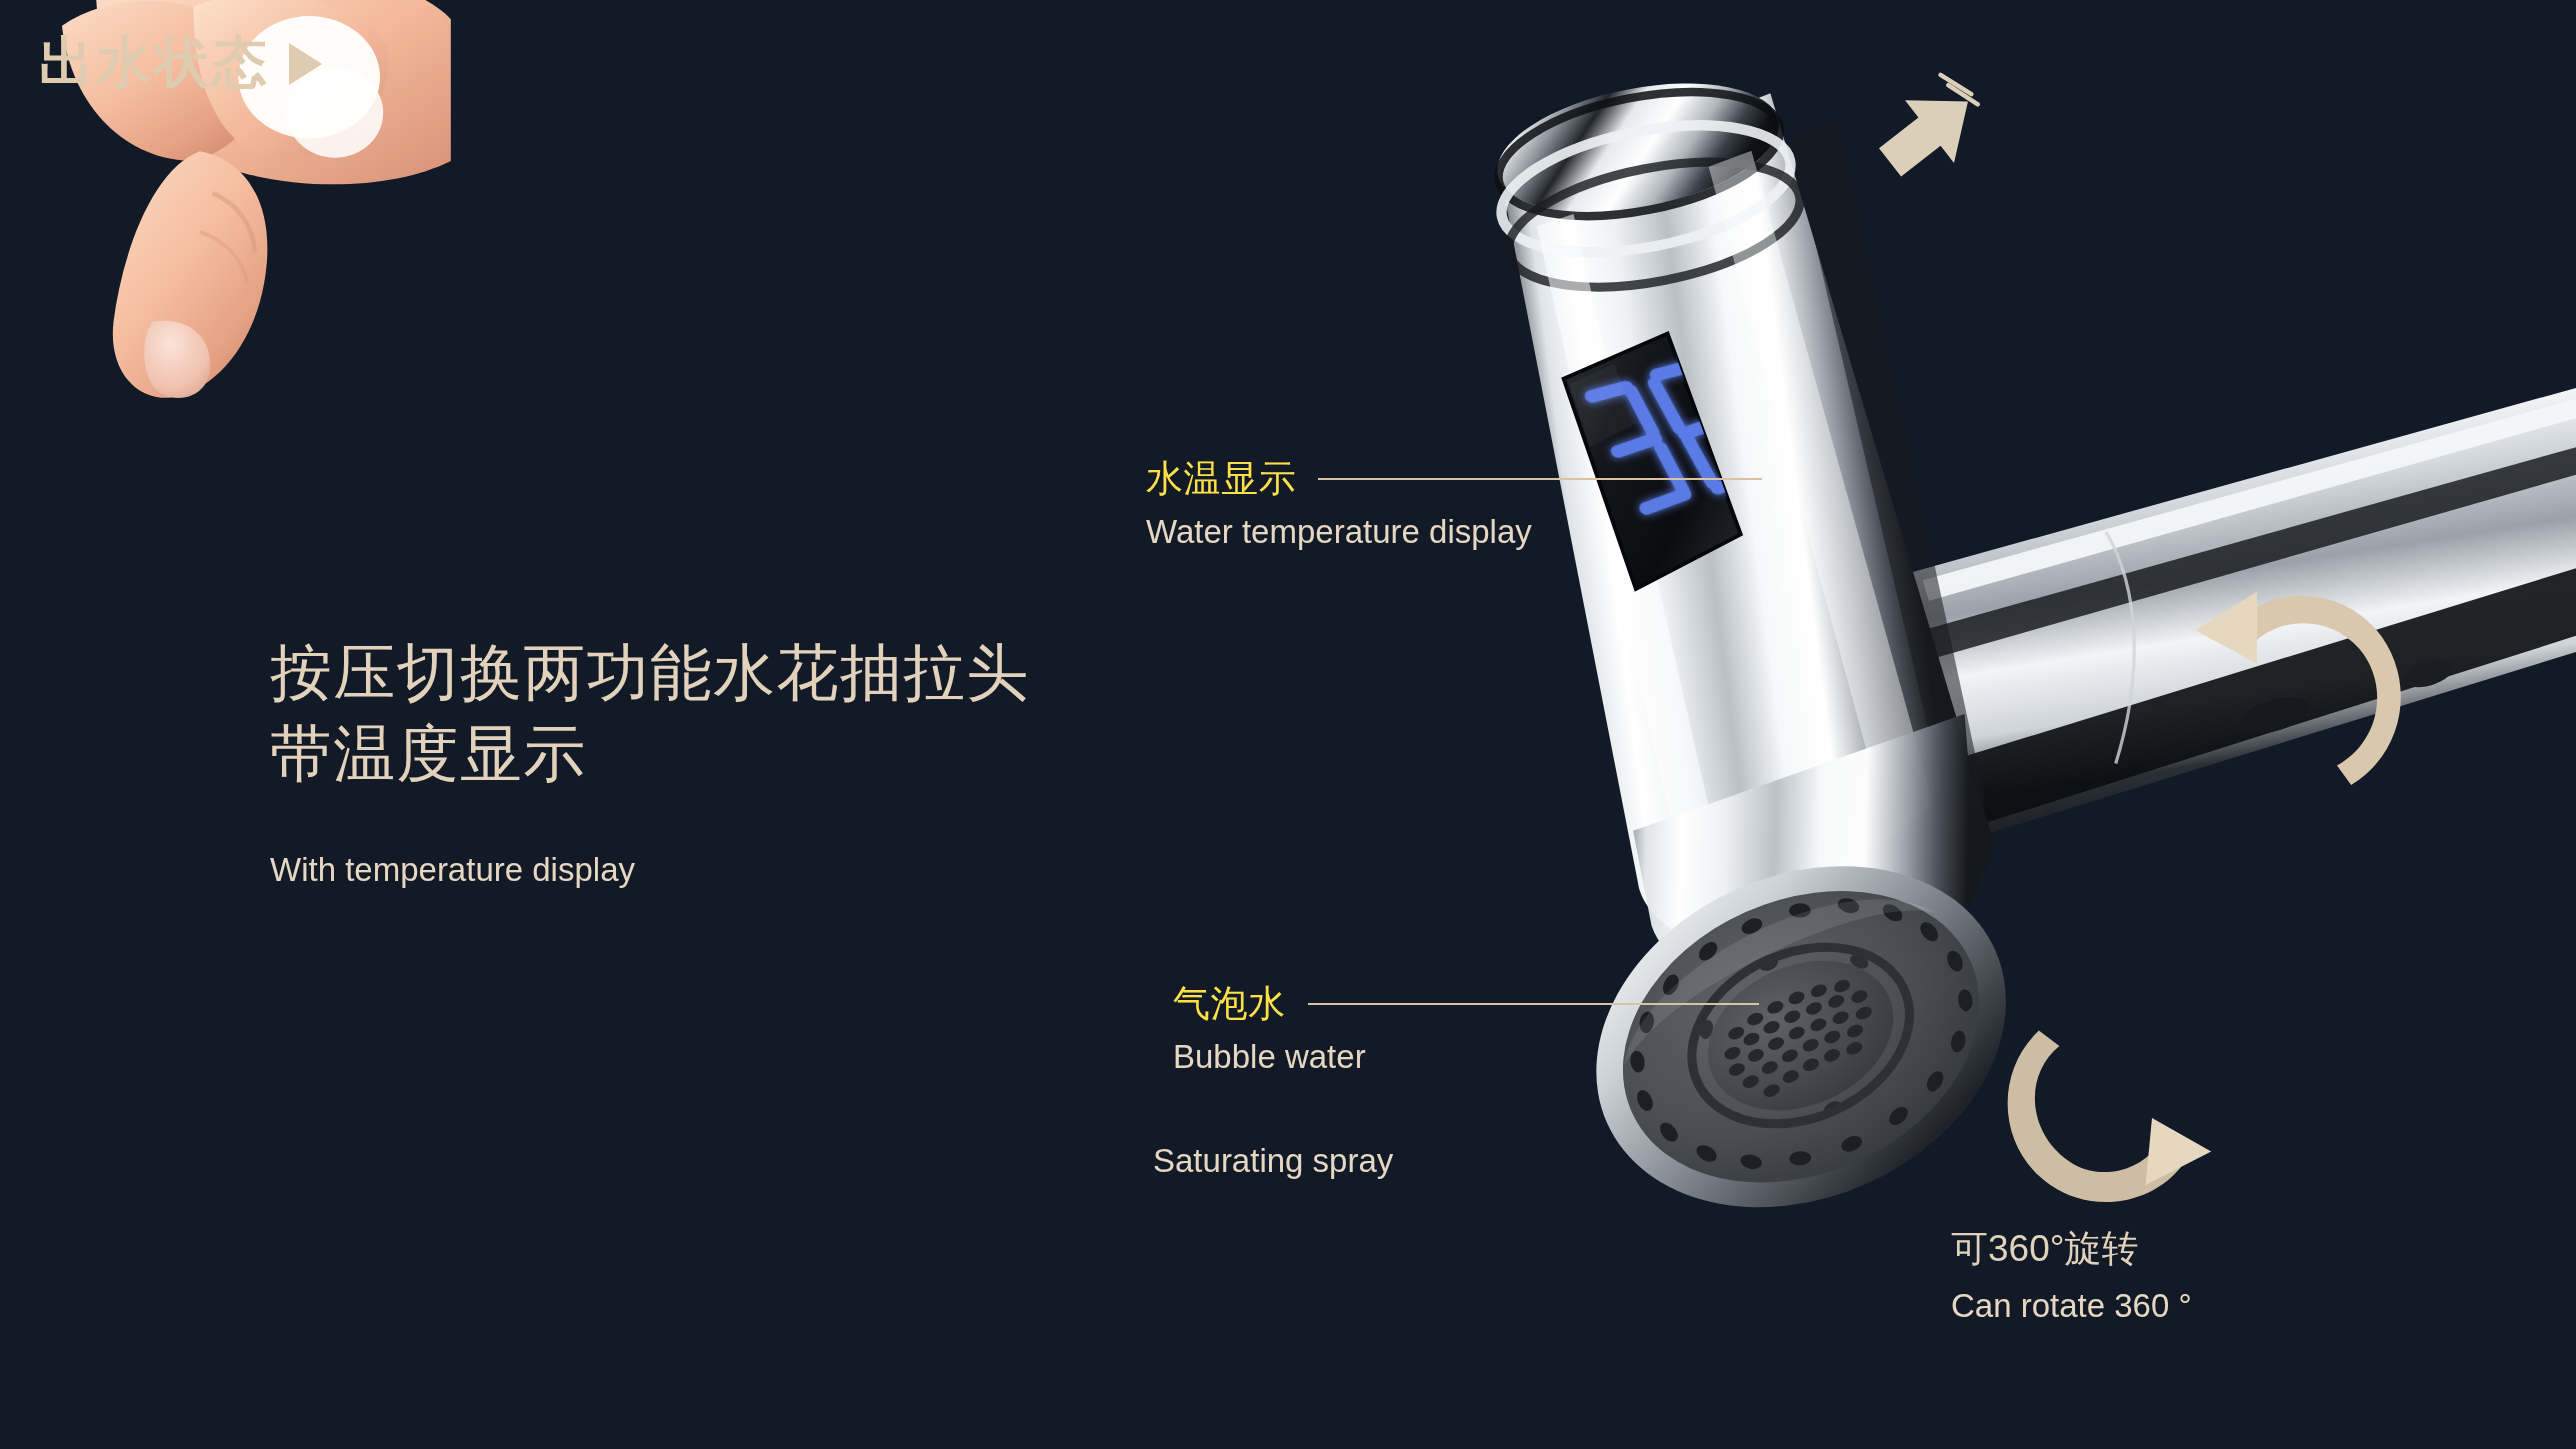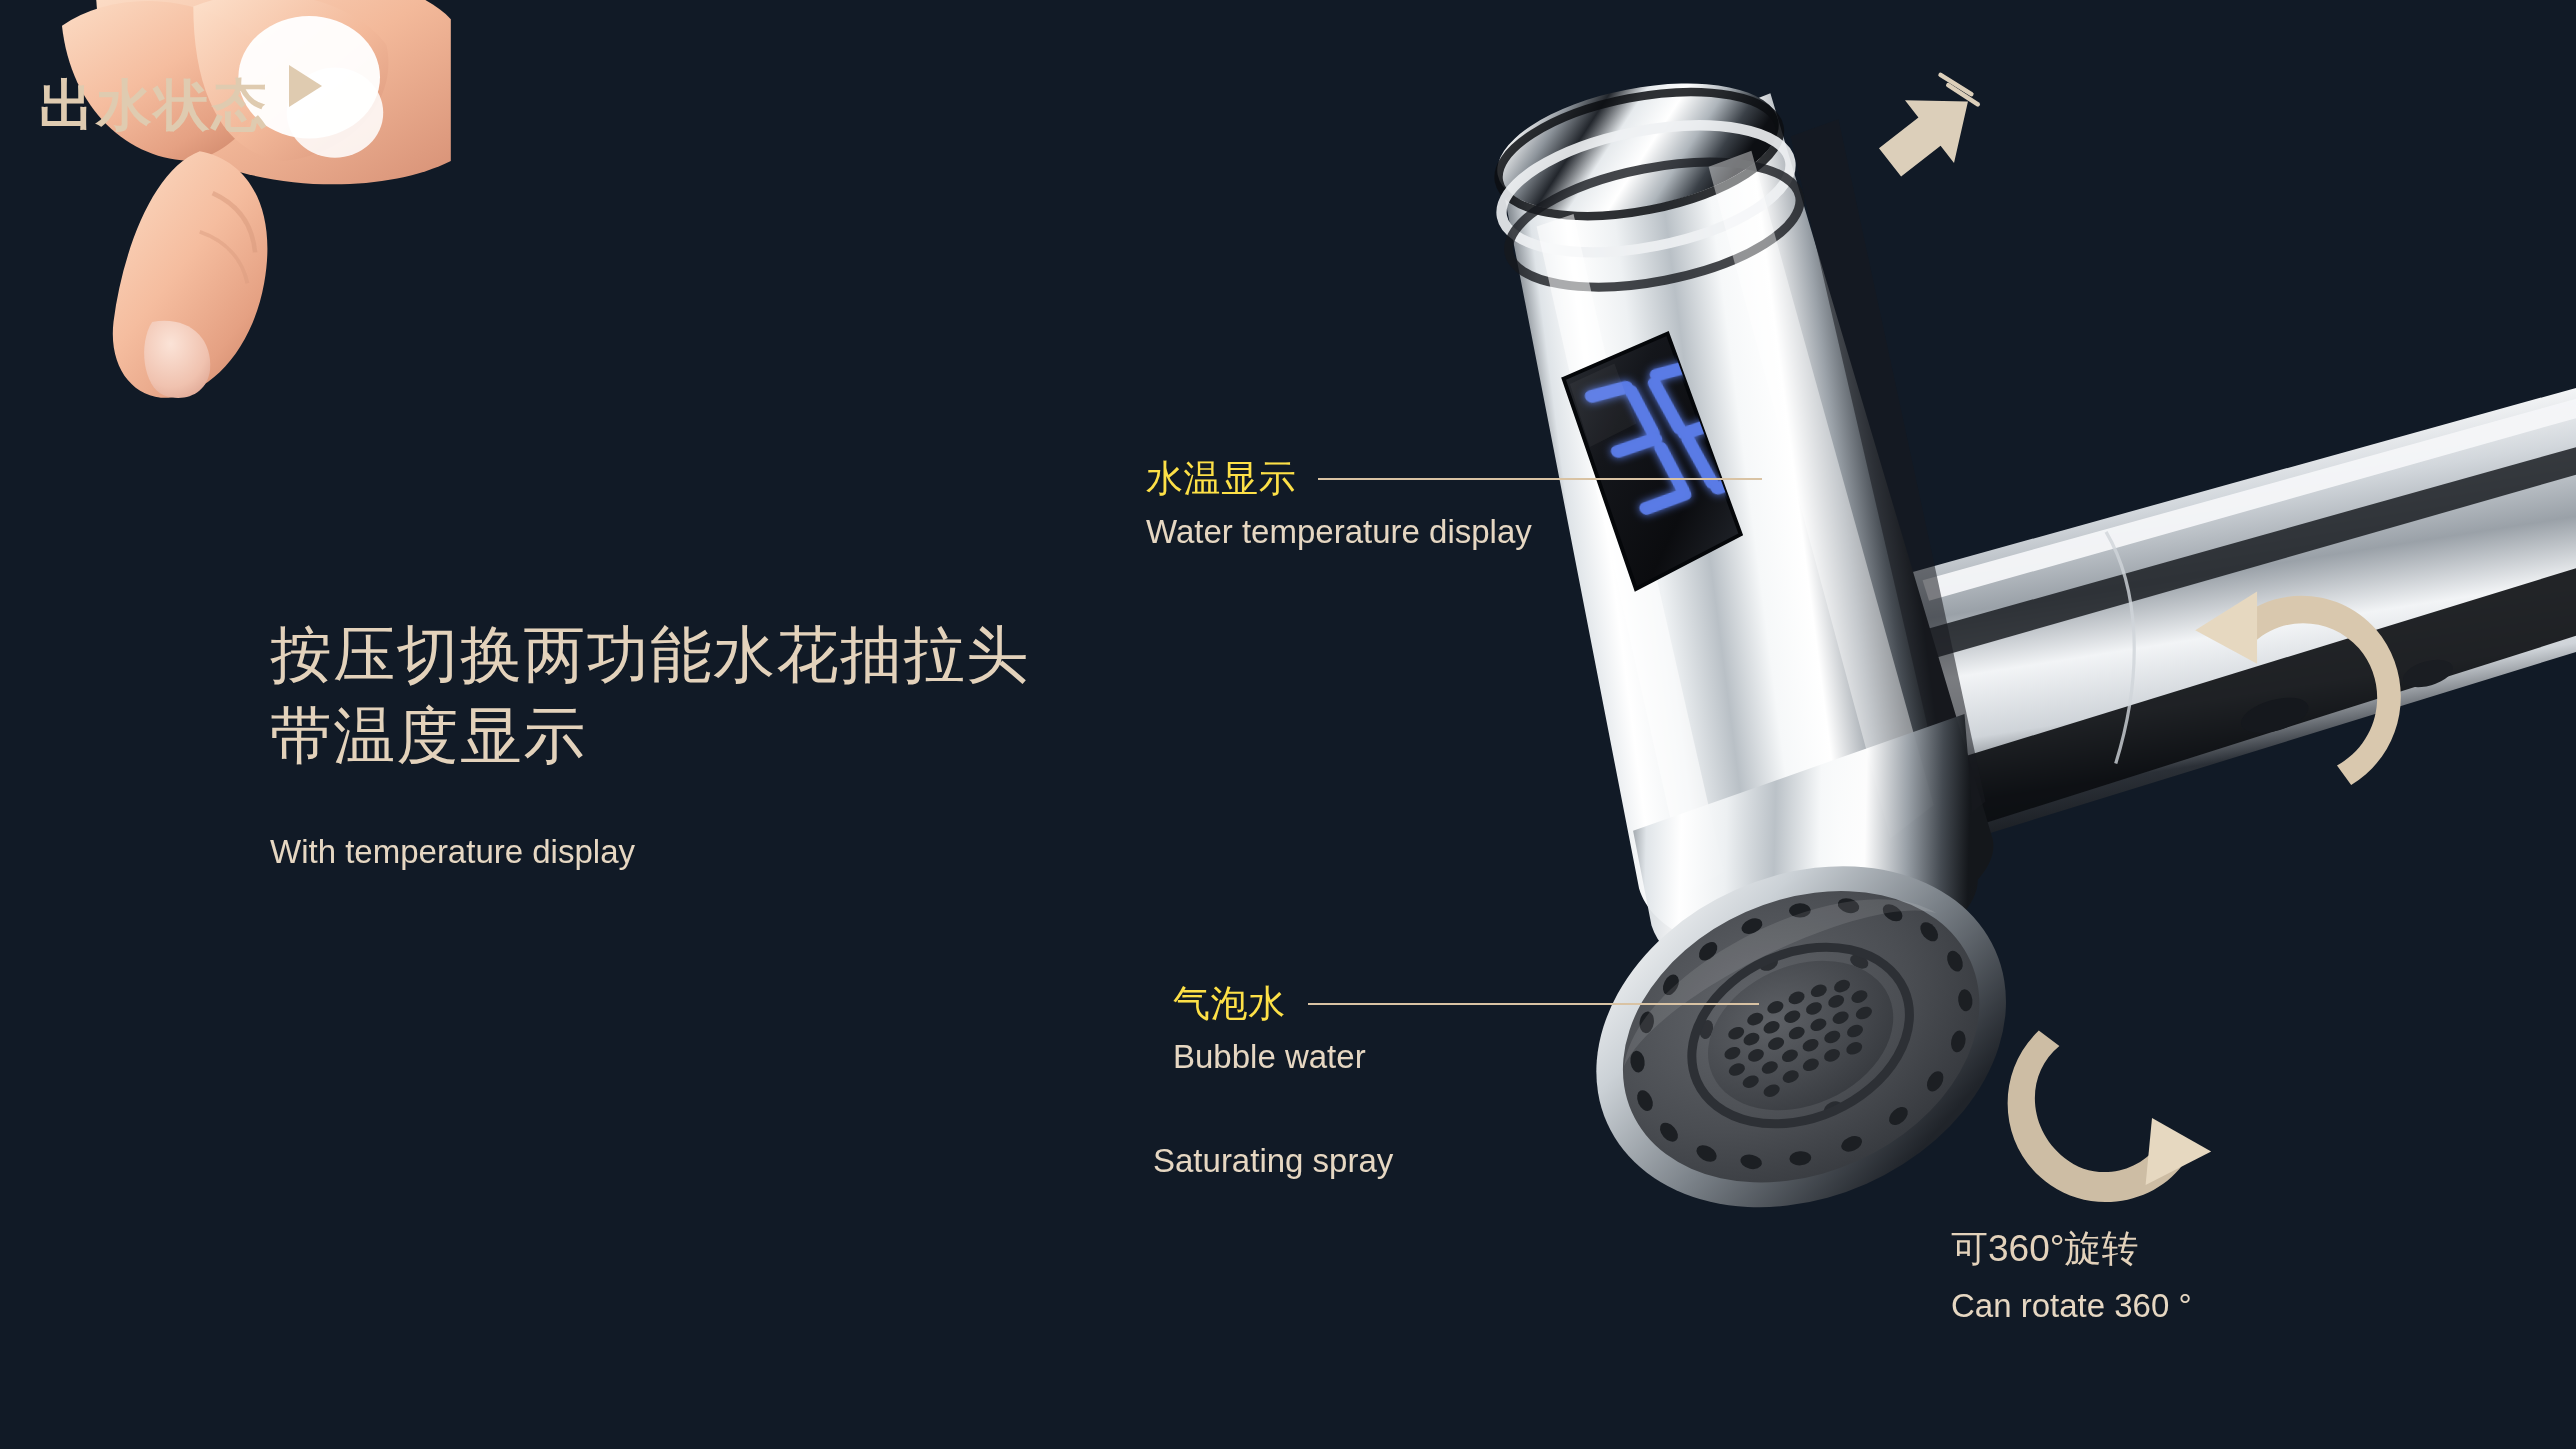--- a/index.html
+++ b/index.html
@@ -15,33 +15,33 @@
     overflow:hidden;
   }
 
   
   #header{
     position:absolute;left:39px;top:35px;
     display:flex;align-items:center;gap:19.3px;
   }
   #header .htxt{
     font-size:55px;font-weight:bold;color:#dfcbb0;
-    letter-spacing:2.6px;line-height:1;margin-top:43px;
+    letter-spacing:2.6px;line-height:1;
   }
   #header .play{
     width:0;height:0;
     border-left:33px solid #dfcbb0;
     border-top:21px solid transparent;
     border-bottom:21px solid transparent;
     margin-top:3.9px;
   }
 
   
   #lead{
-    position:absolute;left:270px;top:615px;width:966px;
+    position:absolute;left:270px;top:633px;width:966px;
   }
   #lead .zh{
     font-size:62px;color:#e3d2bb;line-height:1.30;
     letter-spacing:1.3px;white-space:nowrap;
   }
   #lead .en{
     margin-top:53px;
     font-size:33px;color:#e6d7c2;line-height:1.42;
     font-stretch:condensed;
   }

